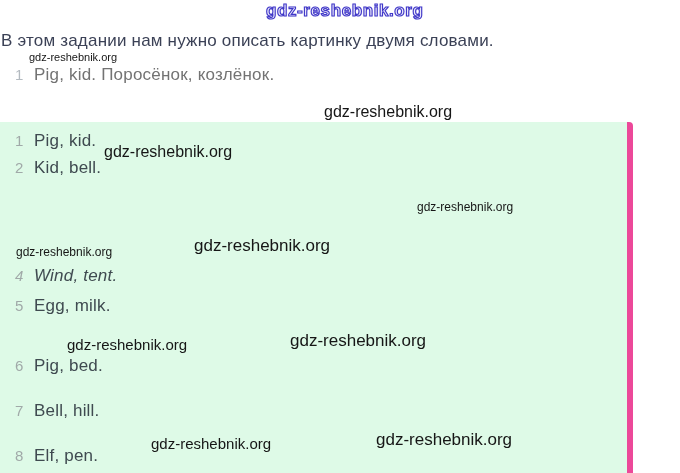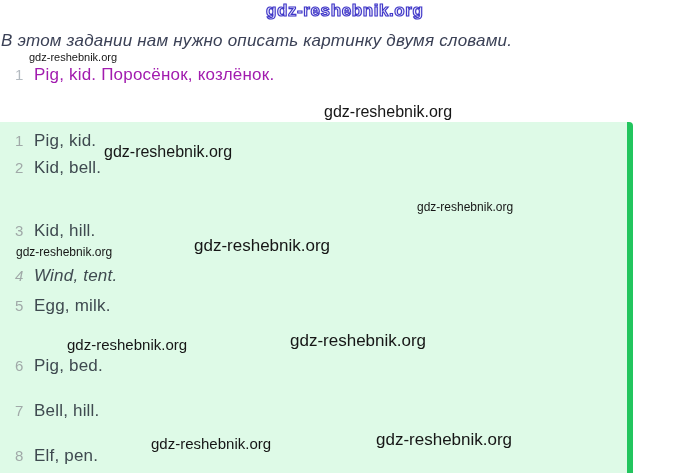--- a/index.html
+++ b/index.html
@@ -35,44 +35,43 @@
   .wm-h{left:67px;top:337px;font-size:15px;font-weight:500;}
   .wm-i{left:290px;top:332px;font-size:17px;font-weight:500;}
   .wm-j{left:151px;top:436px;font-size:15px;font-weight:500;}
   .wm-k{left:376px;top:431px;font-size:17px;font-weight:500;}
   
   .instruction{
     position:absolute;left:1px;top:31px;margin:0;
     font-size:17px;letter-spacing:.2px;
     color:#3b4156;font-weight:500;
     z-index:0;
-    font-style:italic;
   }
   .item{
     position:absolute;left:15px;
     white-space:nowrap;
     z-index:0;
   }
   .item .num{
     display:inline-block;width:19px;
     font-size:15px;color:#b3bac0;
     vertical-align:baseline;
   }
   .item .txt{
     font-size:17px;letter-spacing:.2px;
-    color:#a21caf;
+    color:#737373;
   }
   .white-item-1{top:65px;}
   .white-item-2{top:109px;}
   
   .answers-panel{
     position:absolute;left:0;top:122px;
     width:627px;height:351px;
     background:#defae7;
-    border-right:6px solid #22c55e;
+    border-right:6px solid #ec4899;
     border-radius:0 4px 0 0;
     z-index:1;
   }
   .answers-panel .item .num{color:#a0a9a8;}
   .answers-panel .item .txt{color:#3f4a50;}
   .ans-1{top:9px;}
   .ans-2{top:36px;}
   .ans-3{top:99px;}
   .ans-4{top:144px;font-style:italic;}
   .ans-5{top:174px;}
@@ -97,23 +96,20 @@
 
   <div class="wm wm-c">gdz-reshebnik.org</div>
 
   <div class="answers-panel">
     <div class="item ans-1">
       <span class="num">1</span><span class="txt">Pig, kid.</span>
     </div>
     <div class="item ans-2">
       <span class="num">2</span><span class="txt">Kid, bell.</span>
     </div>
-    <div class="item ans-3">
-      <span class="num">3</span><span class="txt">Kid, hill.</span>
-    </div>
     <div class="item ans-4">
       <span class="num">4</span><span class="txt">Wind, tent.</span>
     </div>
     <div class="item ans-5">
       <span class="num">5</span><span class="txt">Egg, milk.</span>
     </div>
     <div class="item ans-6">
       <span class="num">6</span><span class="txt">Pig, bed.</span>
     </div>
     <div class="item ans-7">

